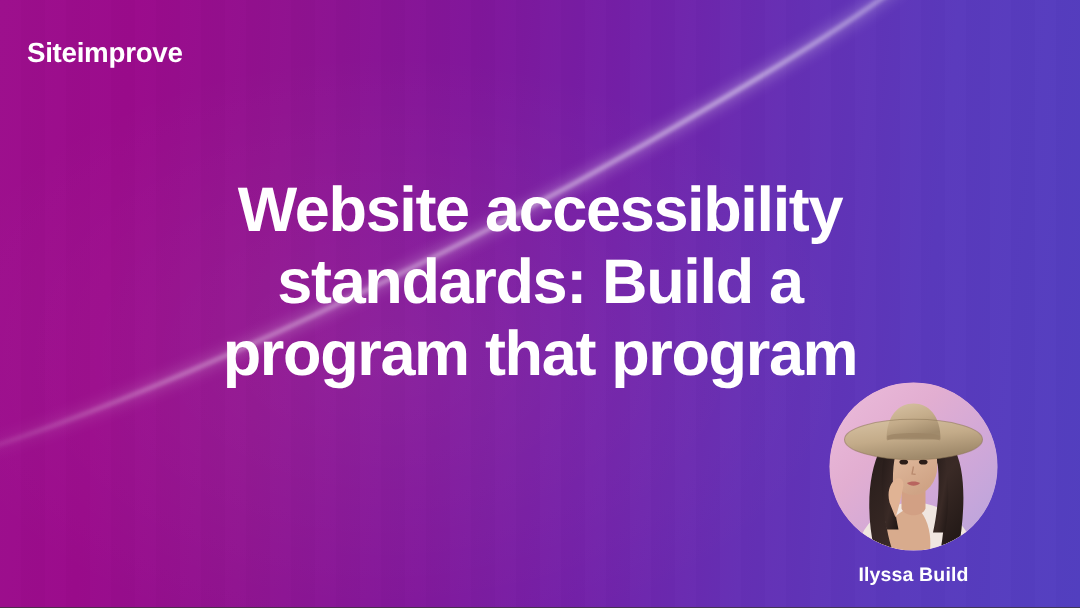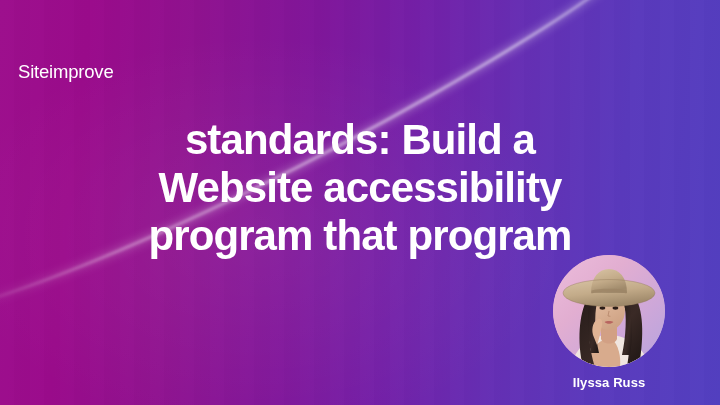--- a/index.html
+++ b/index.html
@@ -54,25 +54,24 @@
     height: 405px;
     pointer-events: none;
   }
 
   .logo {
     position: absolute;
     left: 18px;
     top: 26px;
     color: #ffffff;
     font-size: 18.5px;
-    font-weight: 400;
+    font-weight: 700;
     letter-spacing: -0.2px;
     line-height: 1;
     white-space: nowrap;
-    margin-top: 37px;
   }
 
   .title {
     position: absolute;
     left: 0;
     right: 0;
     top: 88px;
     text-align: center;
     color: #ffffff;
     font-size: 42px;
@@ -137,22 +136,22 @@
         <feGaussianBlur stdDeviation="4.5"></feGaussianBlur>
       </filter>
     </defs>
     <path d="M -12 300 C 120 258, 300 170, 430 96 C 505 53, 560 20, 600 -10" fill="none" stroke="url(#swooshGrad)" stroke-width="7" filter="url(#swooshBlurSoft)" opacity="0.55"></path>
     <path d="M -12 300 C 120 258, 300 170, 430 96 C 505 53, 560 20, 600 -10" fill="none" stroke="url(#swooshGrad)" stroke-width="2.6" filter="url(#swooshBlur)"></path>
   </svg>
 
   <div class="logo">Siteimprove</div>
 
   <h1 class="title">
+    <span class="title-line">Website accessibility</span>
     <span class="title-line">standards: Build a</span>
-    <span class="title-line">Website accessibility</span>
     <span class="title-line">program that program</span>
   </h1>
 
   <div class="speaker">
     <div class="avatar">
       <svg viewBox="0 0 112 112" aria-hidden="true">
         <defs>
           <linearGradient id="bgGrad" x1="0" y1="0" x2="1" y2="1">
             <stop offset="0%" stop-color="#ecbcdb"></stop>
             <stop offset="35%" stop-color="#e2aed1"></stop>
@@ -206,16 +205,16 @@
 
           <path d="M 40 80 C 38 72, 41 66, 45 64 C 48 63, 50 66, 49 70 C 48 76, 46 84, 44 90 Z" fill="#e0b394"></path>
 
           <ellipse cx="56" cy="38" rx="46" ry="13.5" fill="url(#hatGrad)"></ellipse>
           <path d="M 38 38 C 38 22, 46 14, 56 14 C 66 14, 74 22, 74 38 Z" fill="url(#hatGrad)"></path>
           <path d="M 38.5 35.5 C 44 33, 68 33, 73.5 35.5 L 73.5 38.6 C 68 36.2, 44 36.2, 38.5 38.6 Z" fill="#9c8466" opacity="0.75"></path>
           <ellipse cx="56" cy="38" rx="46" ry="13.5" fill="none" stroke="#8d7758" stroke-width="0.7" opacity="0.55"></ellipse>
         </g>
       </svg>
     </div>
-    <div class="speaker-name">Ilyssa Russ</div>
+    <div class="speaker-name">Ilyssa Build</div>
   </div>
 
 </div>
 
 </body></html>

